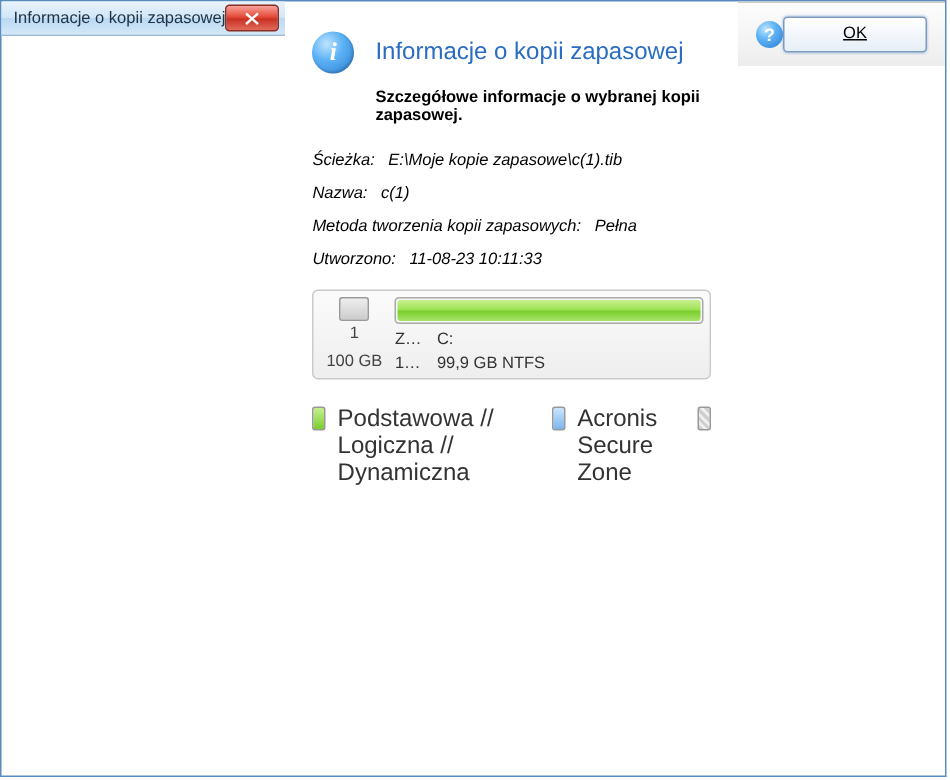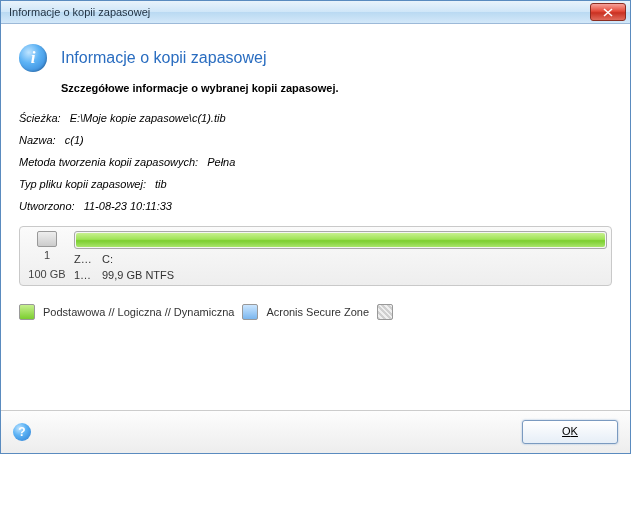--- a/index.html
+++ b/index.html
@@ -8,25 +8,24 @@
     width: 633px;
     height: 520px;
     font-family: Tahoma, Arial, sans-serif;
     font-size: 11px;
     background: #fff;
     color: #000;
     overflow: hidden;
   }
   .window {
     width: 631px;
-    height: 454px;
+    height: 518px;
     border: 1px solid #5a8bbf;
     box-sizing: border-box;
     display: flex;
-    flex-direction: column;
   }
   .titlebar {
     height: 22px;
     background: linear-gradient(to bottom, #e9f3fb 0%, #cfe6f8 50%, #b9d9f2 50%, #d3e8f9 100%);
     border-bottom: 1px solid #9cb9d8;
     display: flex;
     align-items: center;
     padding: 0 4px 0 8px;
     color: #234;
   }
@@ -151,24 +150,23 @@
     color: #333;
   }
   .disk-col1 {
     width: 22px;
     overflow: hidden;
     white-space: nowrap;
   }
   .disk-col2 { }
   .legend {
     display: flex;
-    align-items: center;
     gap: 8px;
     margin-top: 18px;
-    font-size: 11px;
+    font-size: 16px;
     color: #333;
   }
   .swatch {
     width: 14px;
     height: 14px;
     border: 1px solid #999;
     border-radius: 2px;
     display: inline-block;
   }
   .sw-green {
@@ -249,24 +247,20 @@
     <div class="field-row">
       <span class="label">Nazwa:</span>
       <span class="value">c(1)</span>
     </div>
 
     <div class="field-row">
       <span class="label">Metoda tworzenia kopii zapasowych:</span>
       <span class="value">Pełna</span>
     </div>
 
-    <div class="field-row">
-      <span class="label">Typ pliku kopii zapasowej:</span>
-      <span class="value">tib</span>
-    </div>
 
     <div class="field-row">
       <span class="label">Utworzono:</span>
       <span class="value">11-08-23 10:11:33</span>
     </div>
 
     <div class="disk-panel">
       <div class="disk-left">
         <div class="drive-icon"></div>
         <div class="idx">1</div>

